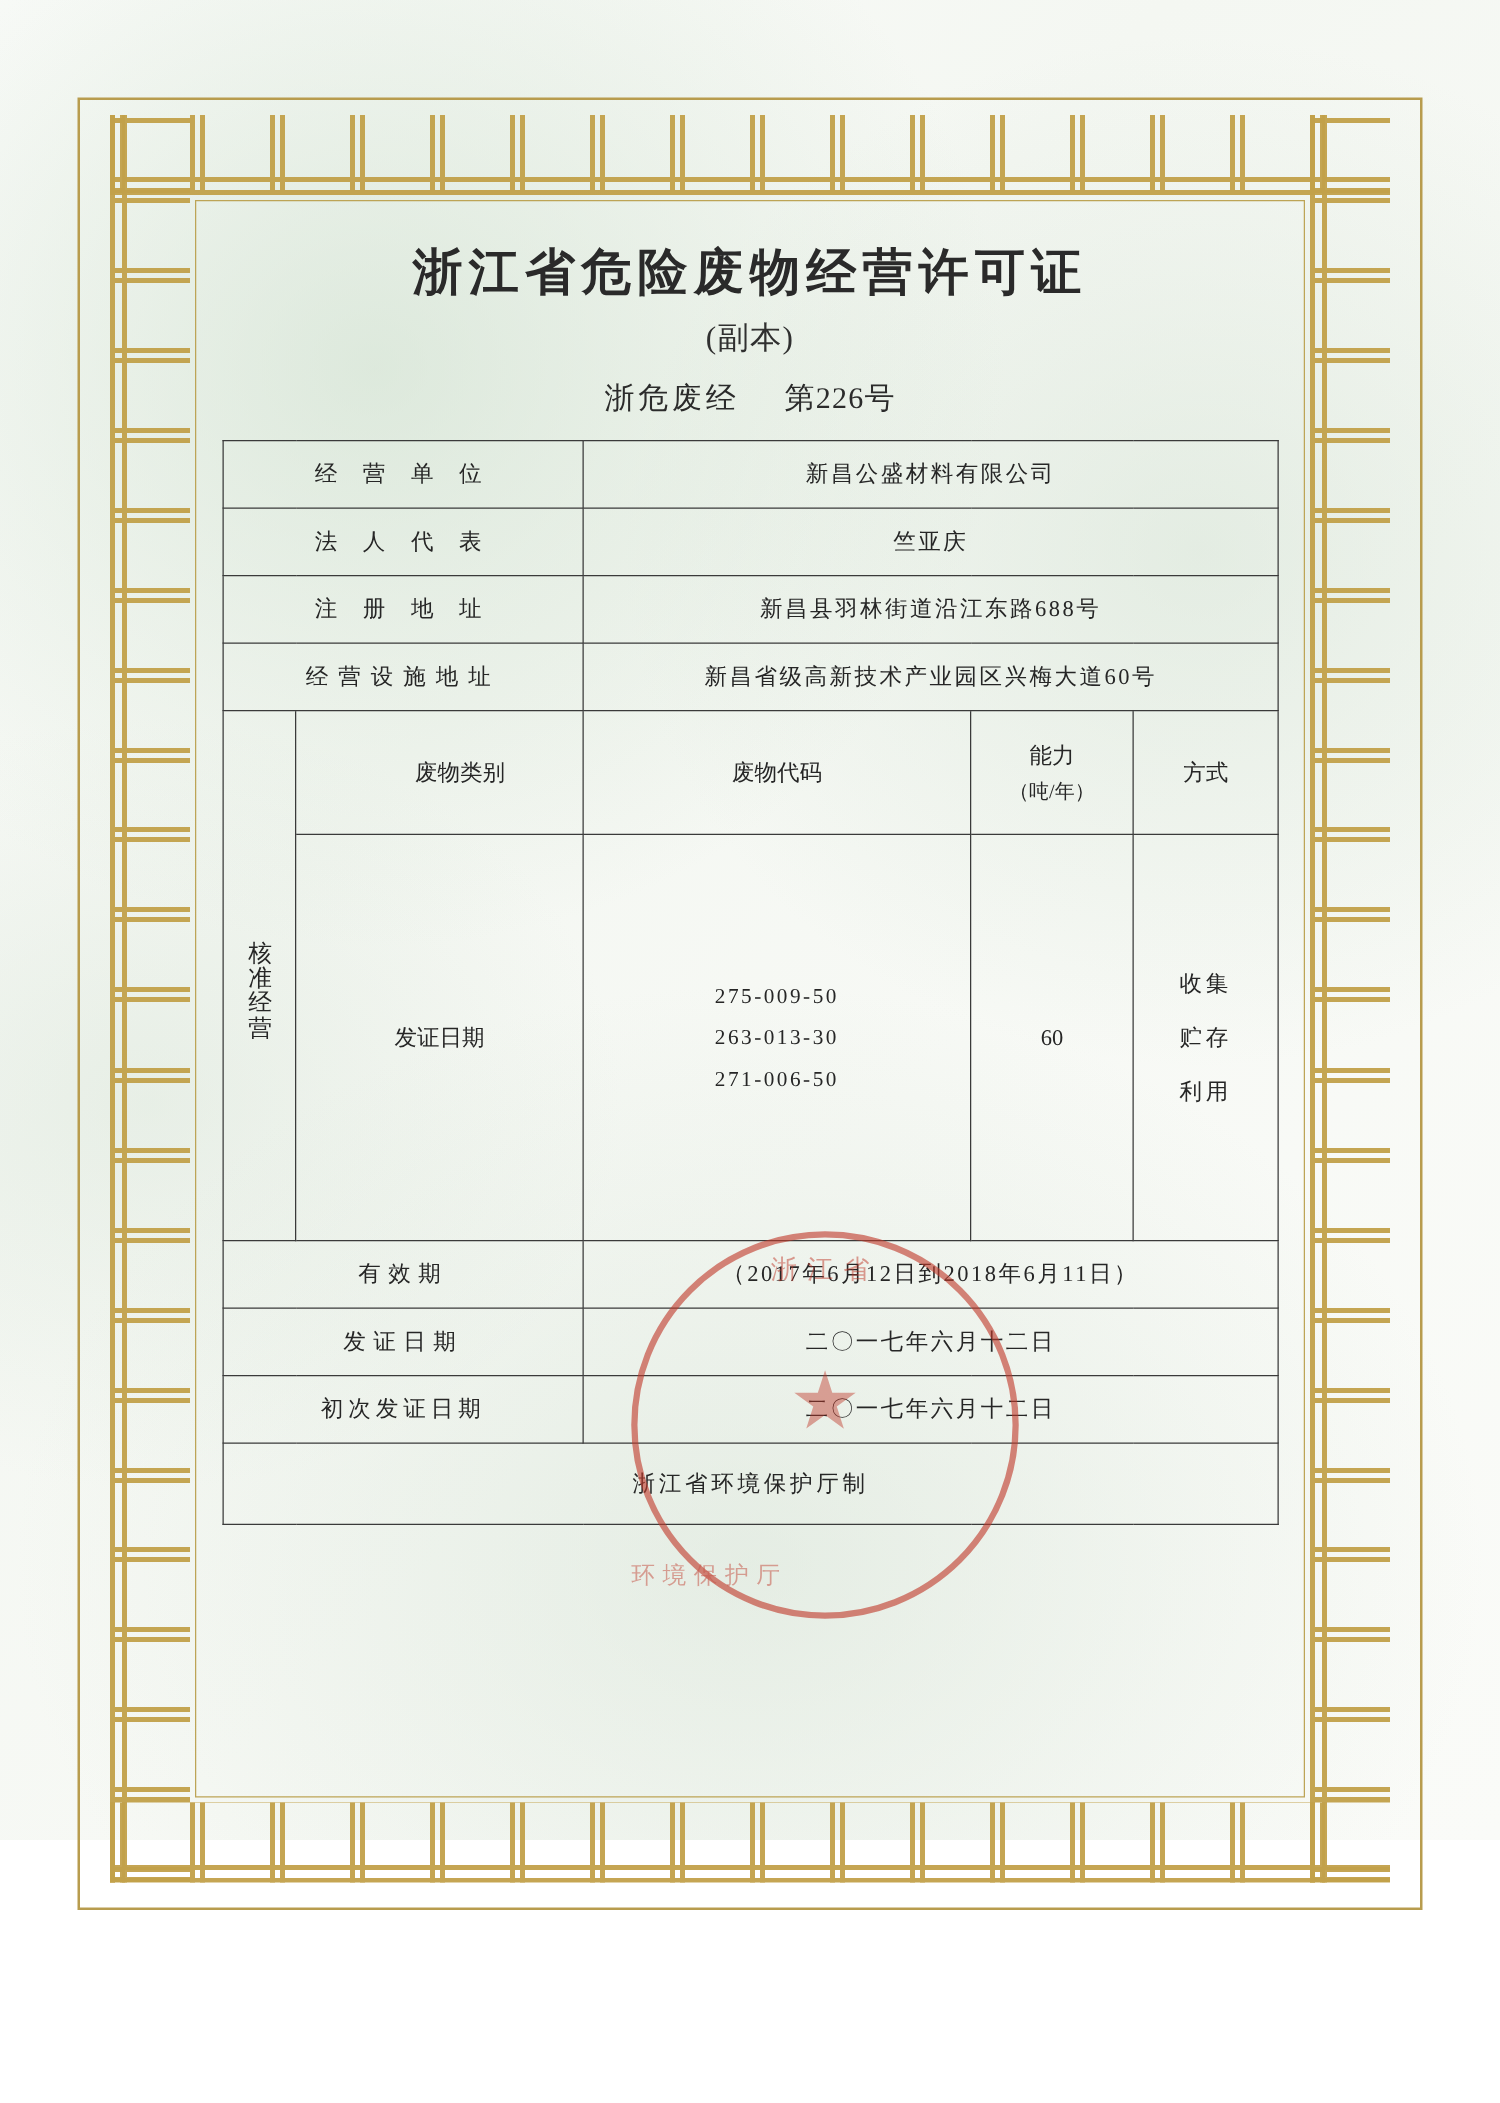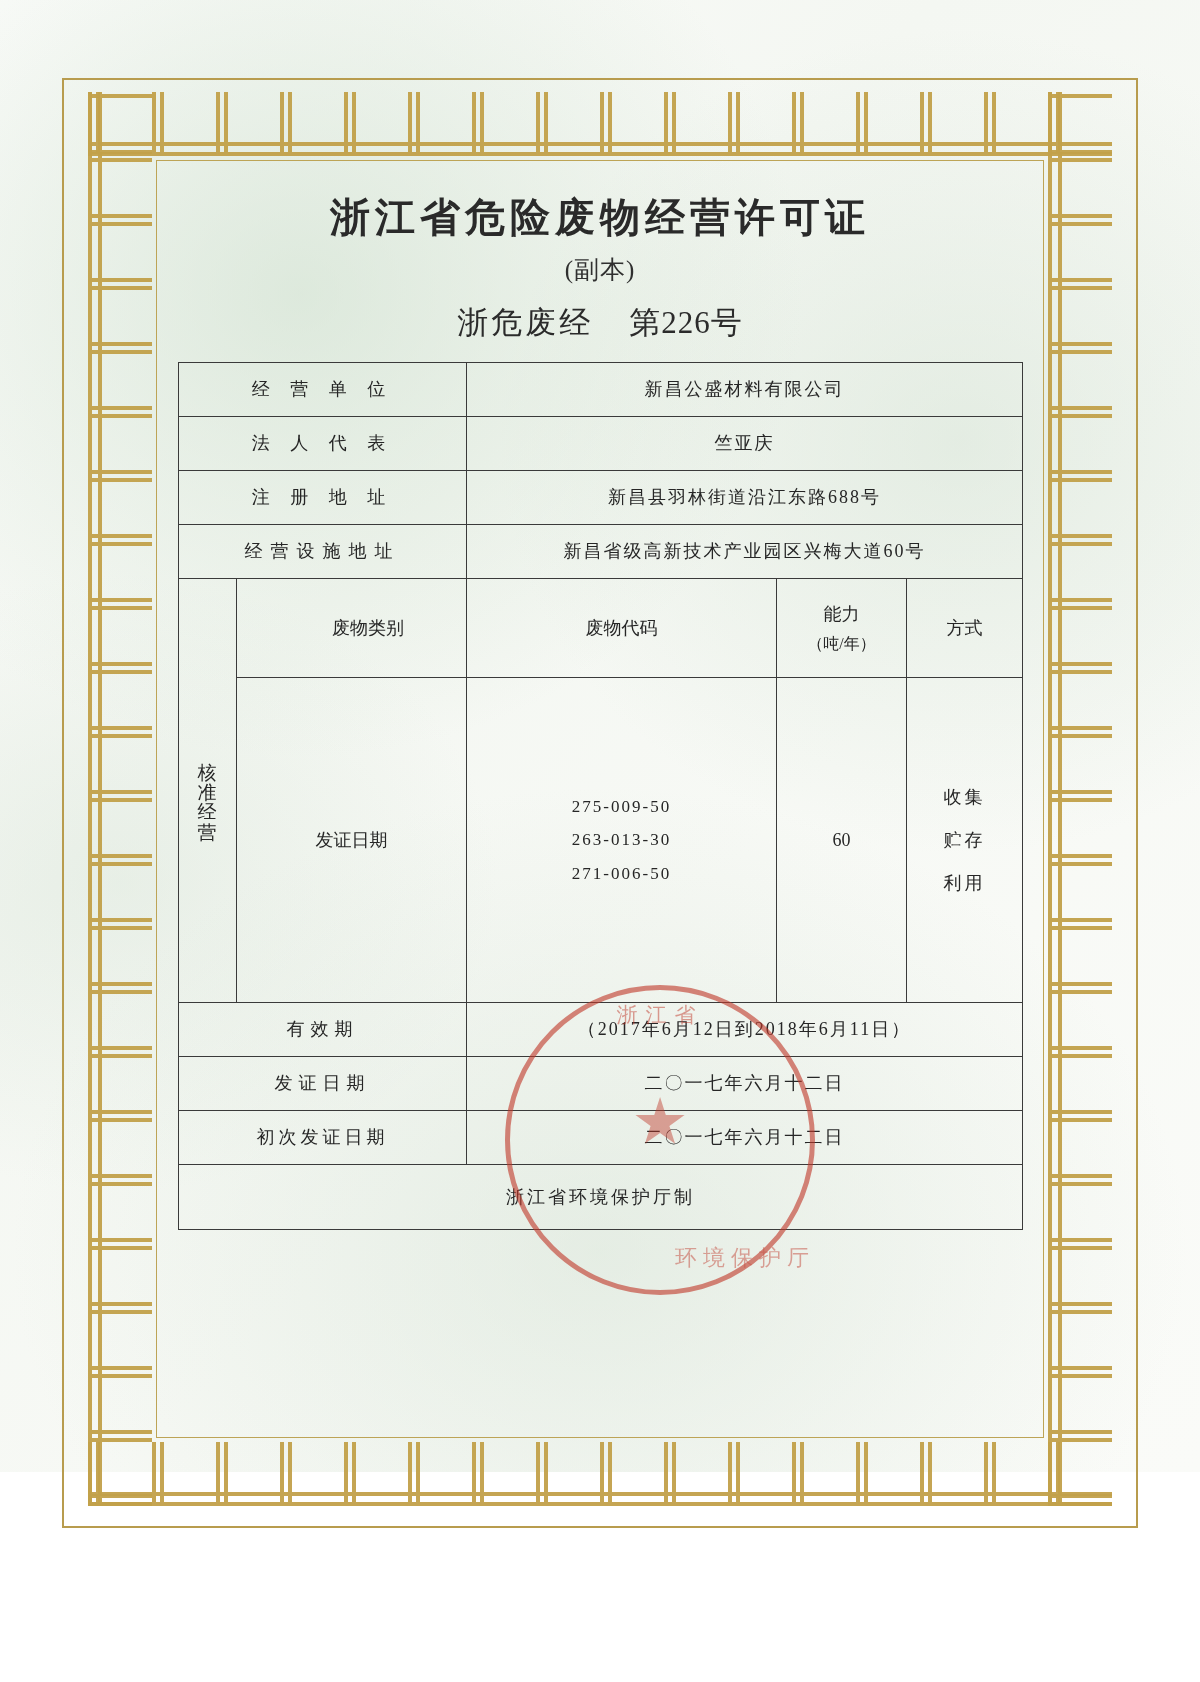--- a/index.html
+++ b/index.html
@@ -115,21 +115,21 @@
     color: #303030;
     margin-top: 8px;
     letter-spacing: 1px;
   }
   .doc-number-line {
     display: flex;
     justify-content: center;
     align-items: baseline;
     gap: 36px;
     margin-top: 16px;
-    font-size: 31px;
+    font-size: 24px;
     color: #2b2b2b;
     letter-spacing: 3px;
   }
   .doc-number-line .num { letter-spacing: 1px; }
 
   
   table.cert {
     margin-top: 18px;
     width: 844px;
     border-collapse: collapse;
@@ -206,23 +206,23 @@
     text-align: center;
     color: #c0392b;
     font-size: 21px;
     letter-spacing: 8px;
     opacity: .6;
   }
   #official-seal .arc-bottom {
     position: absolute;
     left: 0; right: 0;
     bottom: 22px;
-    text-align: right;
+    text-align: left;
     color: #c0392b;
-    font-size: 22px;
+    font-size: 19px;
     letter-spacing: 6px;
     opacity: .55;
   }
 </style>
 </head>
 <body>
 
 <div id="certificate-page">
 
   <div class="outer-rule"></div>

